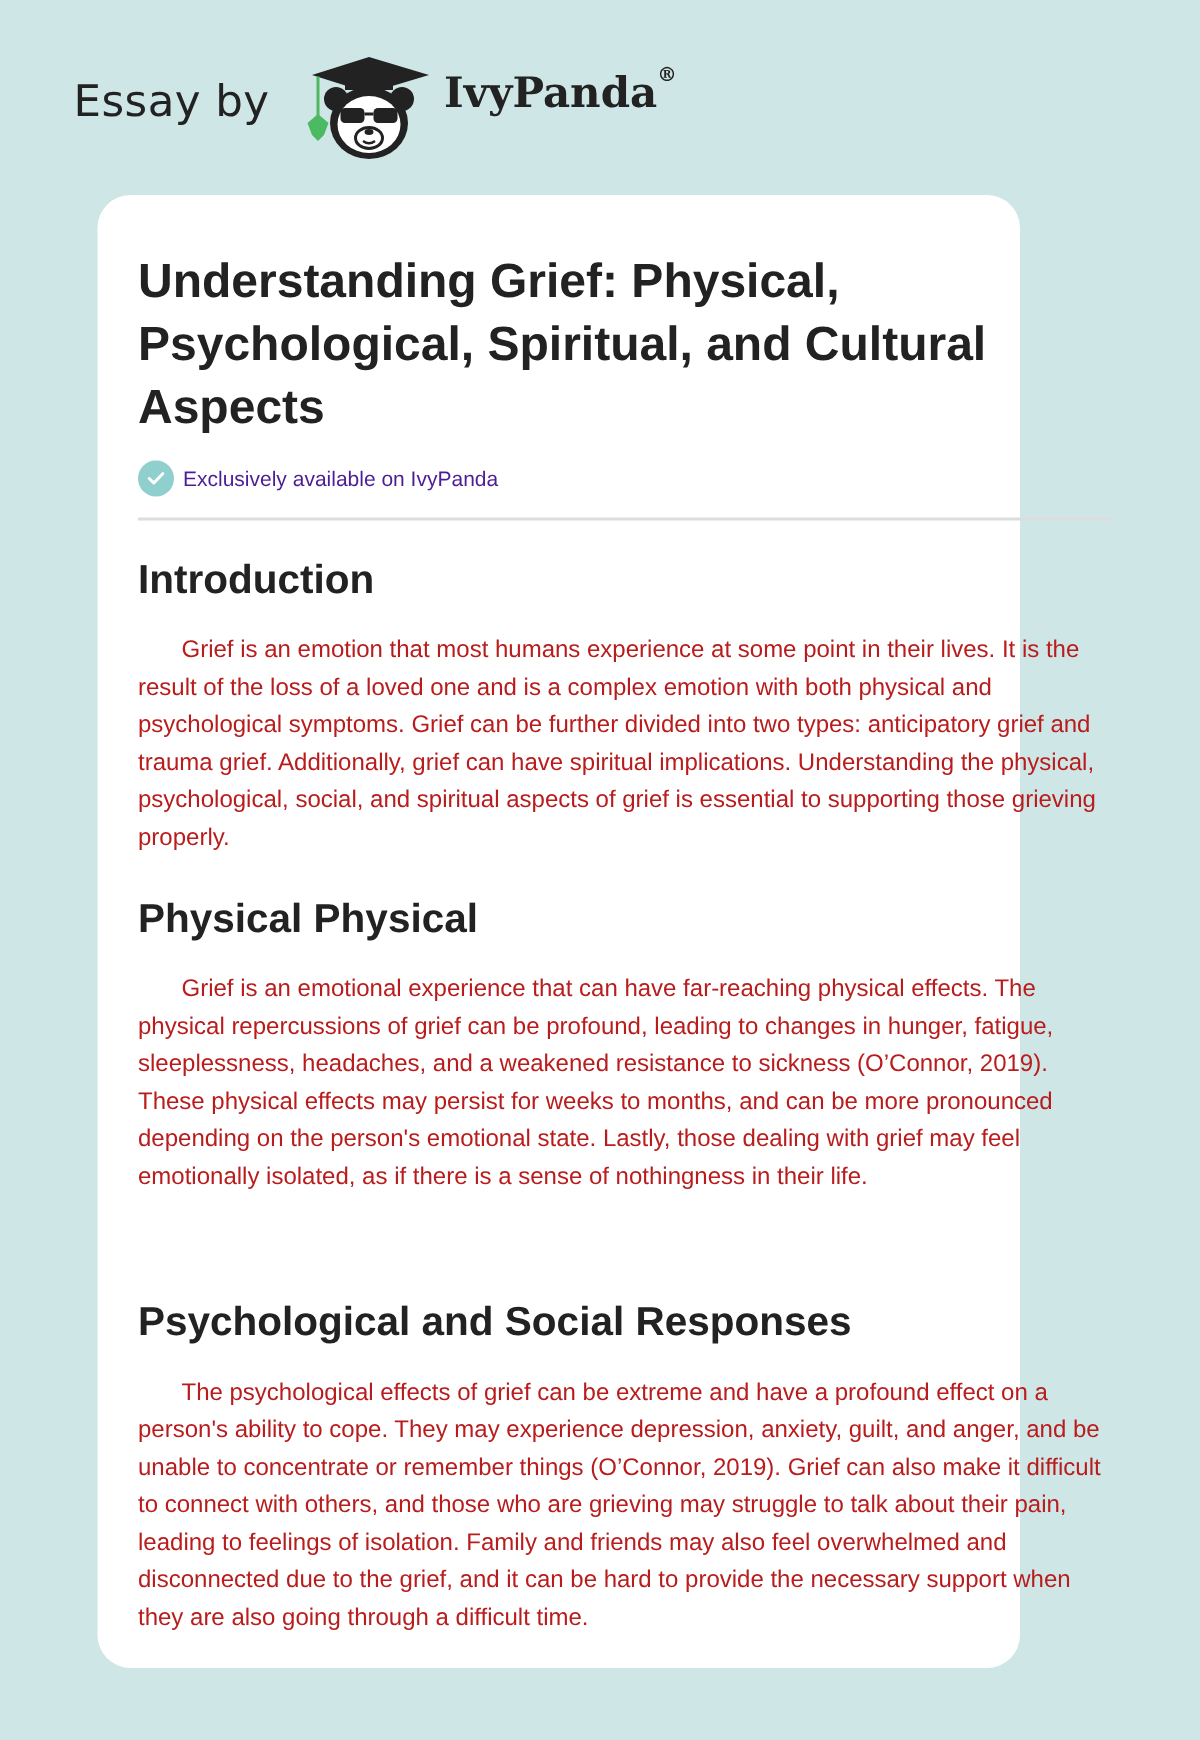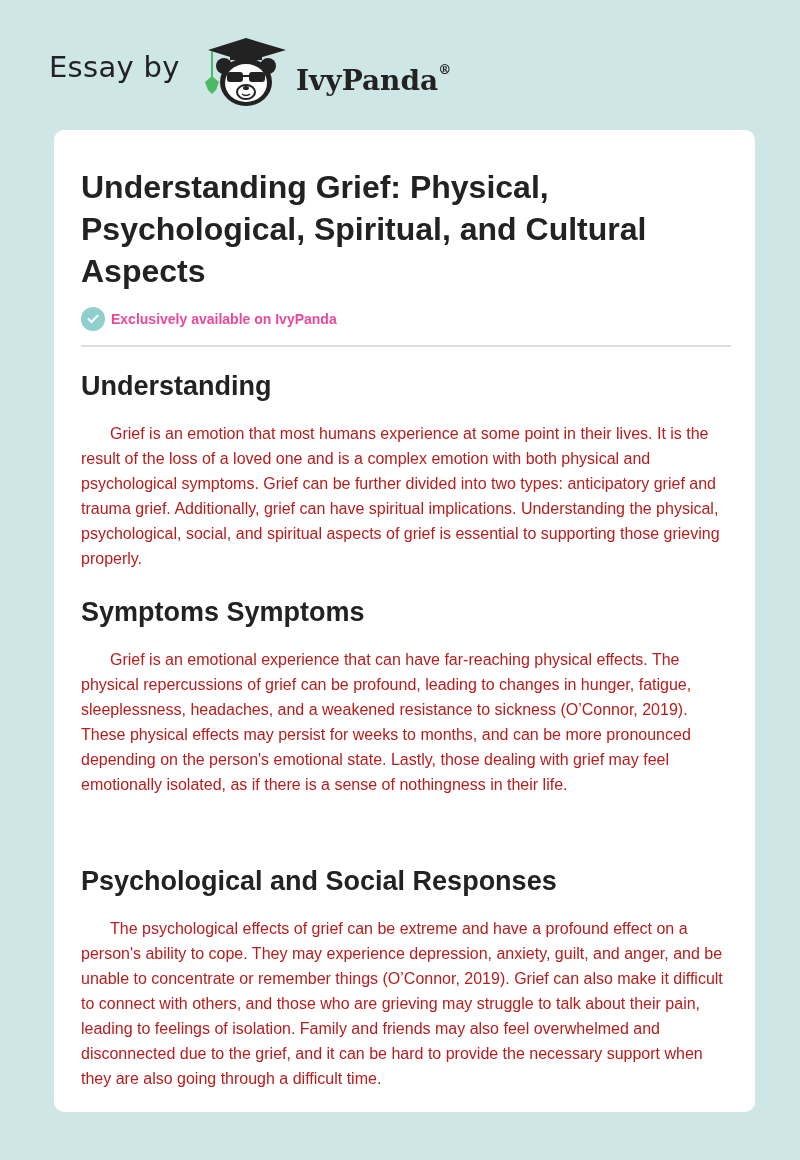--- a/index.html
+++ b/index.html
@@ -34,40 +34,40 @@
     .logo-icon {
       position: absolute;
       left: 200px;
       top: 36px;
       width: 92px;
       height: 72px;
     }
     .brand-name {
       position: absolute;
       left: 296px;
-      top: 64px;
+      top: 45px;
       font-family: "DejaVu Serif", serif;
       font-weight: bold;
       font-size: 28px;
       color: #222;
     }
     .brand-name sup {
       font-size: 13px;
       vertical-align: top;
       position: relative;
       top: -2px;
     }
     .card {
       position: absolute;
-      left: 54px;
+      left: 65px;
       top: 130px;
-      width: 701px;
+      width: 615px;
       height: 982px;
       background: #ffffff;
-      border-radius: 10px;
+      border-radius: 22px;
     }
     .card-inner {
       position: absolute;
       left: 27px;
       top: 0;
       width: 650px;
     }
     .title {
       margin: 0;
       position: absolute;
@@ -92,22 +92,22 @@
       height: 24px;
       border-radius: 50%;
       background: #8fcfcd;
       display: flex;
       align-items: center;
       justify-content: center;
       margin-right: 6px;
     }
     .badge-text {
       font-size: 14px;
-      font-weight: bold;
-      color: #ec4899;
+      font-weight: normal;
+      color: #4c1d95;
     }
     .divider {
       position: absolute;
       top: 215px;
       left: 0;
       width: 650px;
       height: 2px;
       background: #dddddd;
     }
     .section {
@@ -174,26 +174,26 @@
         <svg width="12" height="10" viewBox="0 0 12 10">
           <path d="M1.5,5 L4.5,8 L10.5,1.8" fill="none" stroke="#ffffff" stroke-width="2" stroke-linecap="round" stroke-linejoin="round"></path>
         </svg>
       </span>
       <span class="badge-text">Exclusively available on IvyPanda</span>
     </div>
 
     <div class="divider"></div>
 
     <div class="section sec1">
-      <h2>Understanding</h2>
+      <h2>Introduction</h2>
       <p>Grief is an emotion that most humans experience at some point in their lives. It is the result of the loss of a loved one and is a complex emotion with both physical and psychological symptoms. Grief can be further divided into two types: anticipatory grief and trauma grief. Additionally, grief can have spiritual implications. Understanding the physical, psychological, social, and spiritual aspects of grief is essential to supporting those grieving properly.</p>
     </div>
 
     <div class="section sec2">
-      <h2>Symptoms Symptoms</h2>
+      <h2>Physical Physical</h2>
       <p>Grief is an emotional experience that can have far-reaching physical effects. The physical repercussions of grief can be profound, leading to changes in hunger, fatigue, sleeplessness, headaches, and a weakened resistance to sickness (O’Connor, 2019). These physical effects may persist for weeks to months, and can be more pronounced depending on the person's emotional state. Lastly, those dealing with grief may feel emotionally isolated, as if there is a sense of nothingness in their life.</p>
     </div>
 
     <div class="section sec3">
       <h2>Psychological and Social Responses</h2>
       <p>The psychological effects of grief can be extreme and have a profound effect on a person's ability to cope. They may experience depression, anxiety, guilt, and anger, and be unable to concentrate or remember things (O’Connor, 2019). Grief can also make it difficult to connect with others, and those who are grieving may struggle to talk about their pain, leading to feelings of isolation. Family and friends may also feel overwhelmed and disconnected due to the grief, and it can be hard to provide the necessary support when they are also going through a difficult time.</p>
     </div>
   </div>
 </div>
 

